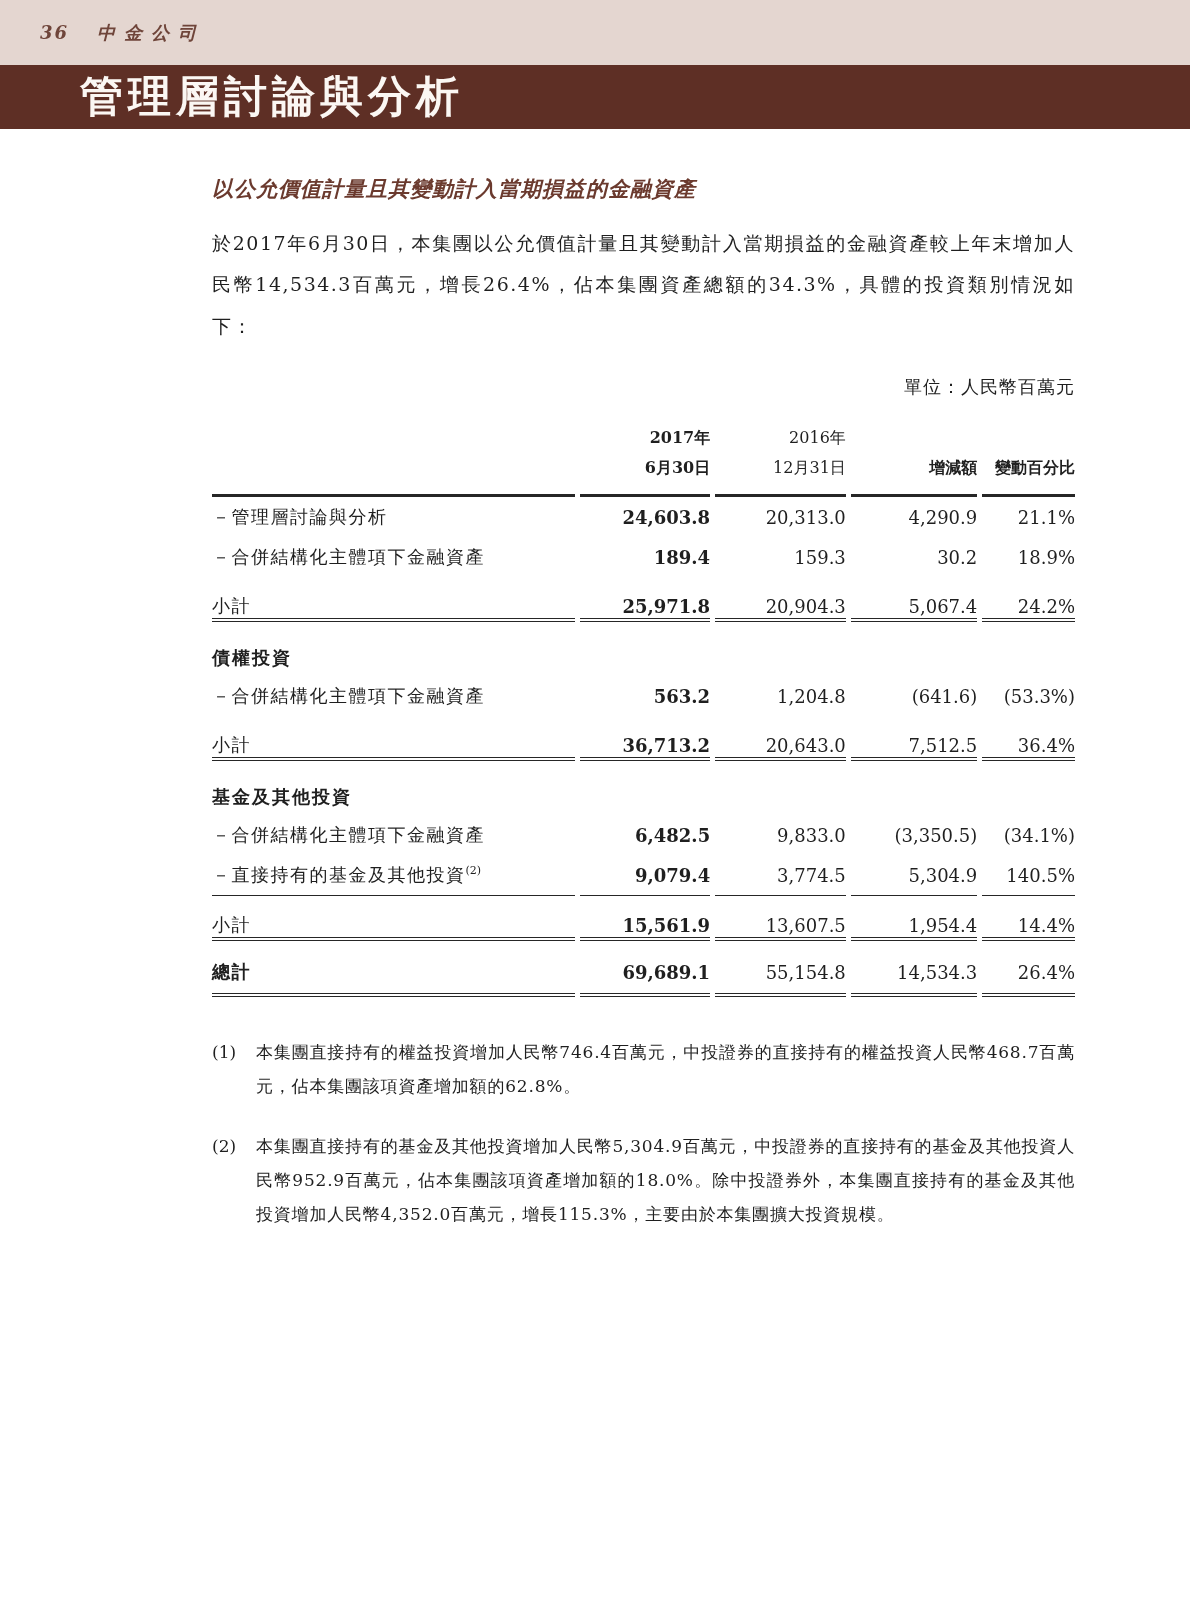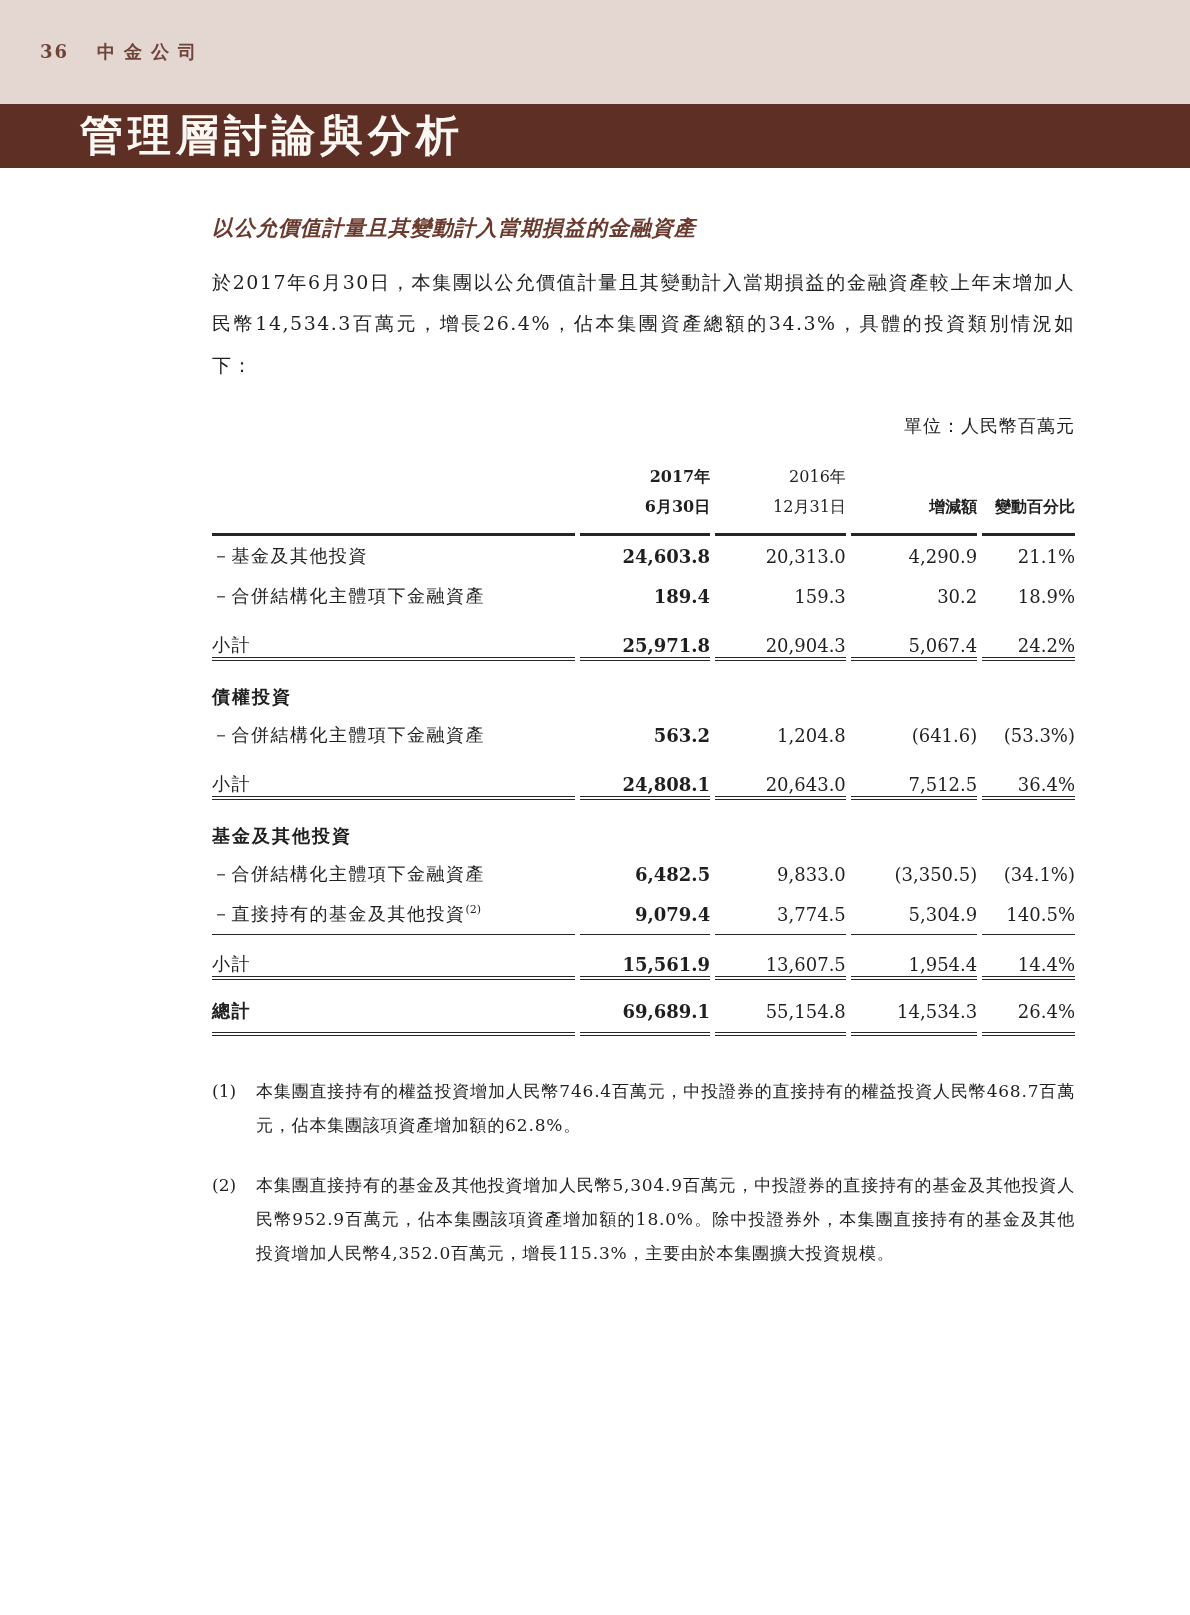--- a/index.html
+++ b/index.html
@@ -6,21 +6,21 @@
   html, body { margin: 0; padding: 0; }
   body {
     width: 1190px; height: 1615px;
     background: #ffffff;
     font-family: "DejaVu Serif", "Liberation Serif", serif;
     color: #1f1f1f;
   }
   .page { position: relative; width: 1190px; height: 1615px; overflow: hidden; background: #fff; }
 
   
-  .top-strip { height: 104px; background: #e4d6d0; display: flex; align-items: center; }
+  .top-strip { height: 65px; background: #e4d6d0; display: flex; align-items: center; font-style: italic; }
   .top-strip-inner { margin-left: 40px; color: #6f453a; font-size: 18px; font-weight: bold; display: flex; align-items: baseline; }
   .page-num { letter-spacing: 2px; }
   .company { margin-left: 28px; letter-spacing: 9px; }
 
   
   .banner { height: 64px; background: #5e2f25; display: flex; align-items: center; }
   .banner-title { margin-left: 80px; color: #fbf7f3; font-size: 43px; font-weight: bold; letter-spacing: 5px; }
 
   
   .content { margin: 0 115px 0 212px; width: 863px; }
@@ -123,21 +123,21 @@
             <div>2016年</div>
             <div>12月31日</div>
           </th>
           <th class="bold-h">增減額</th>
           <th class="bold-h">變動百分比</th>
         </tr>
       </thead>
       <tbody>
 
         <tr class="data">
-          <td class="lbl"><span>－基金及其他投資</span></td>
+          <td class="lbl"><span>－管理層討論與分析</span></td>
           <td class="num v2017">24,603.8</td>
           <td class="num">20,313.0</td>
           <td class="num">4,290.9</td>
           <td class="num">21.1%</td>
         </tr>
         <tr class="data">
           <td class="lbl"><span>－合併結構化主體項下金融資產</span></td>
           <td class="num v2017">189.4</td>
           <td class="num">159.3</td>
           <td class="num">30.2</td>
@@ -156,21 +156,21 @@
         </tr>
         <tr class="data">
           <td class="lbl"><span>－合併結構化主體項下金融資產</span></td>
           <td class="num v2017">563.2</td>
           <td class="num">1,204.8</td>
           <td class="num">(641.6)</td>
           <td class="num">(53.3%)</td>
         </tr>
         <tr class="subtotal">
           <td class="lbl">小計</td>
-          <td class="num v2017">24,808.1</td>
+          <td class="num v2017">36,713.2</td>
           <td class="num">20,643.0</td>
           <td class="num">7,512.5</td>
           <td class="num">36.4%</td>
         </tr>
 
         <tr class="sec-hdr">
           <td colspan="5">基金及其他投資</td>
         </tr>
         <tr class="data">
           <td class="lbl"><span>－合併結構化主體項下金融資產</span></td>

